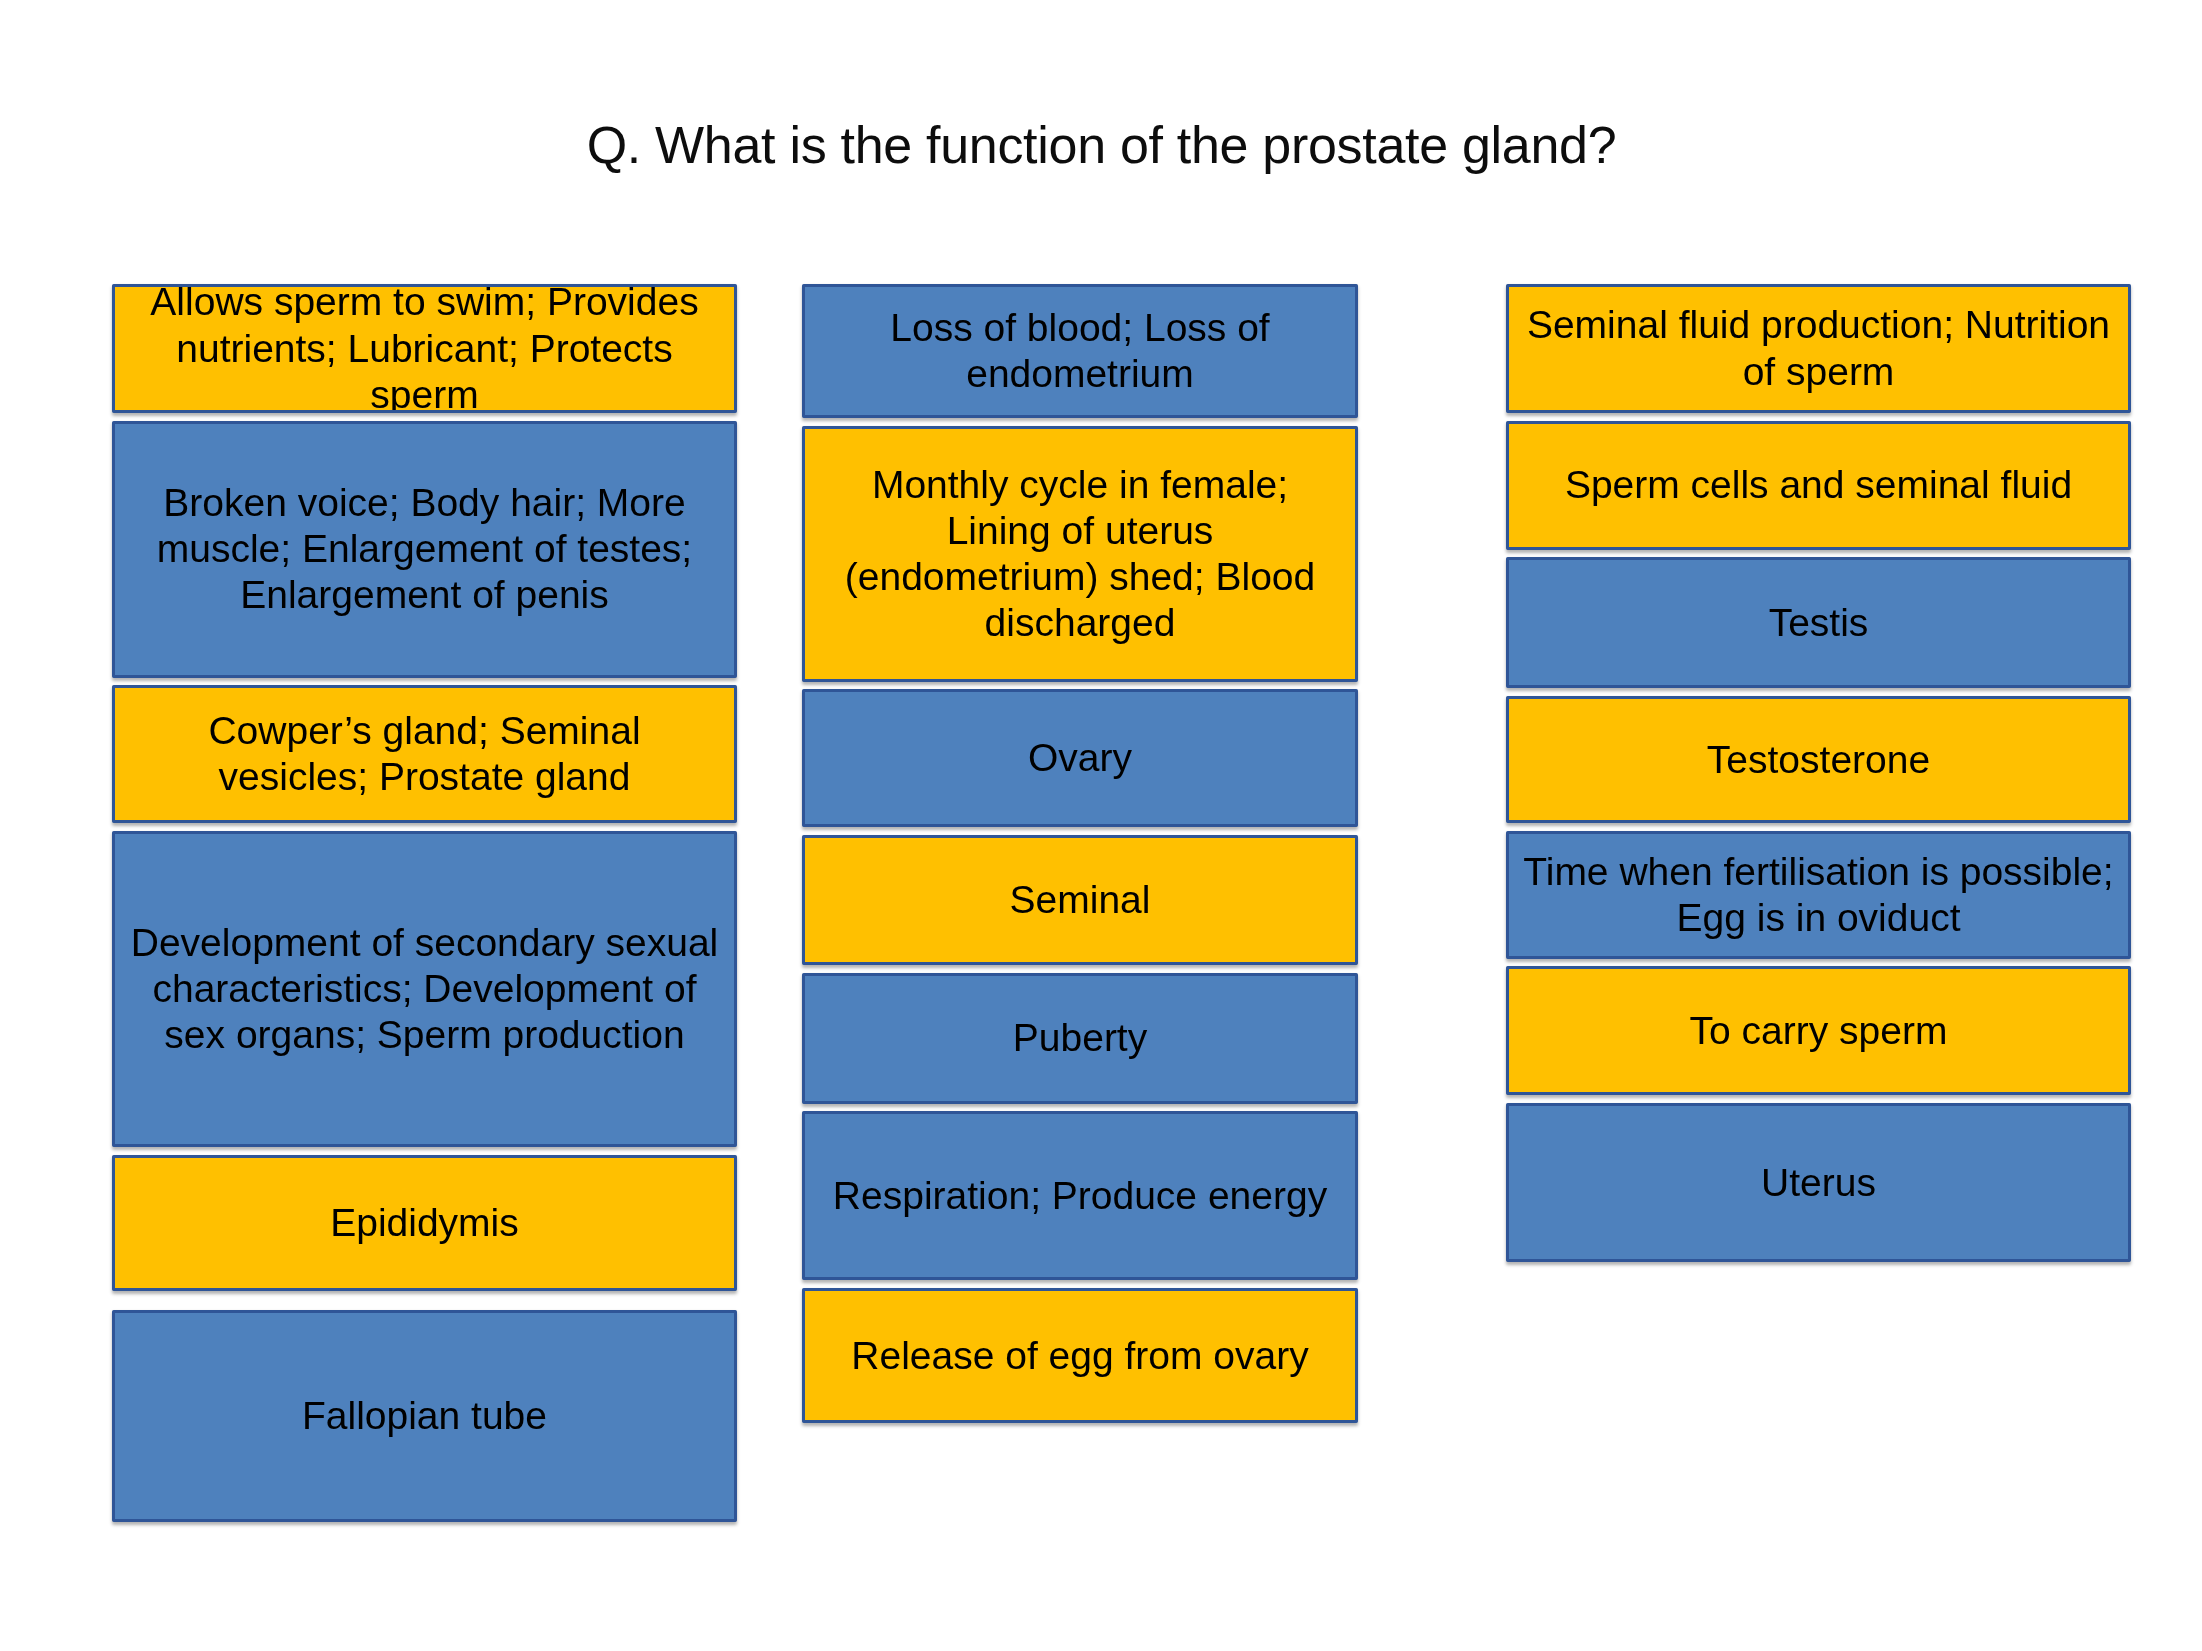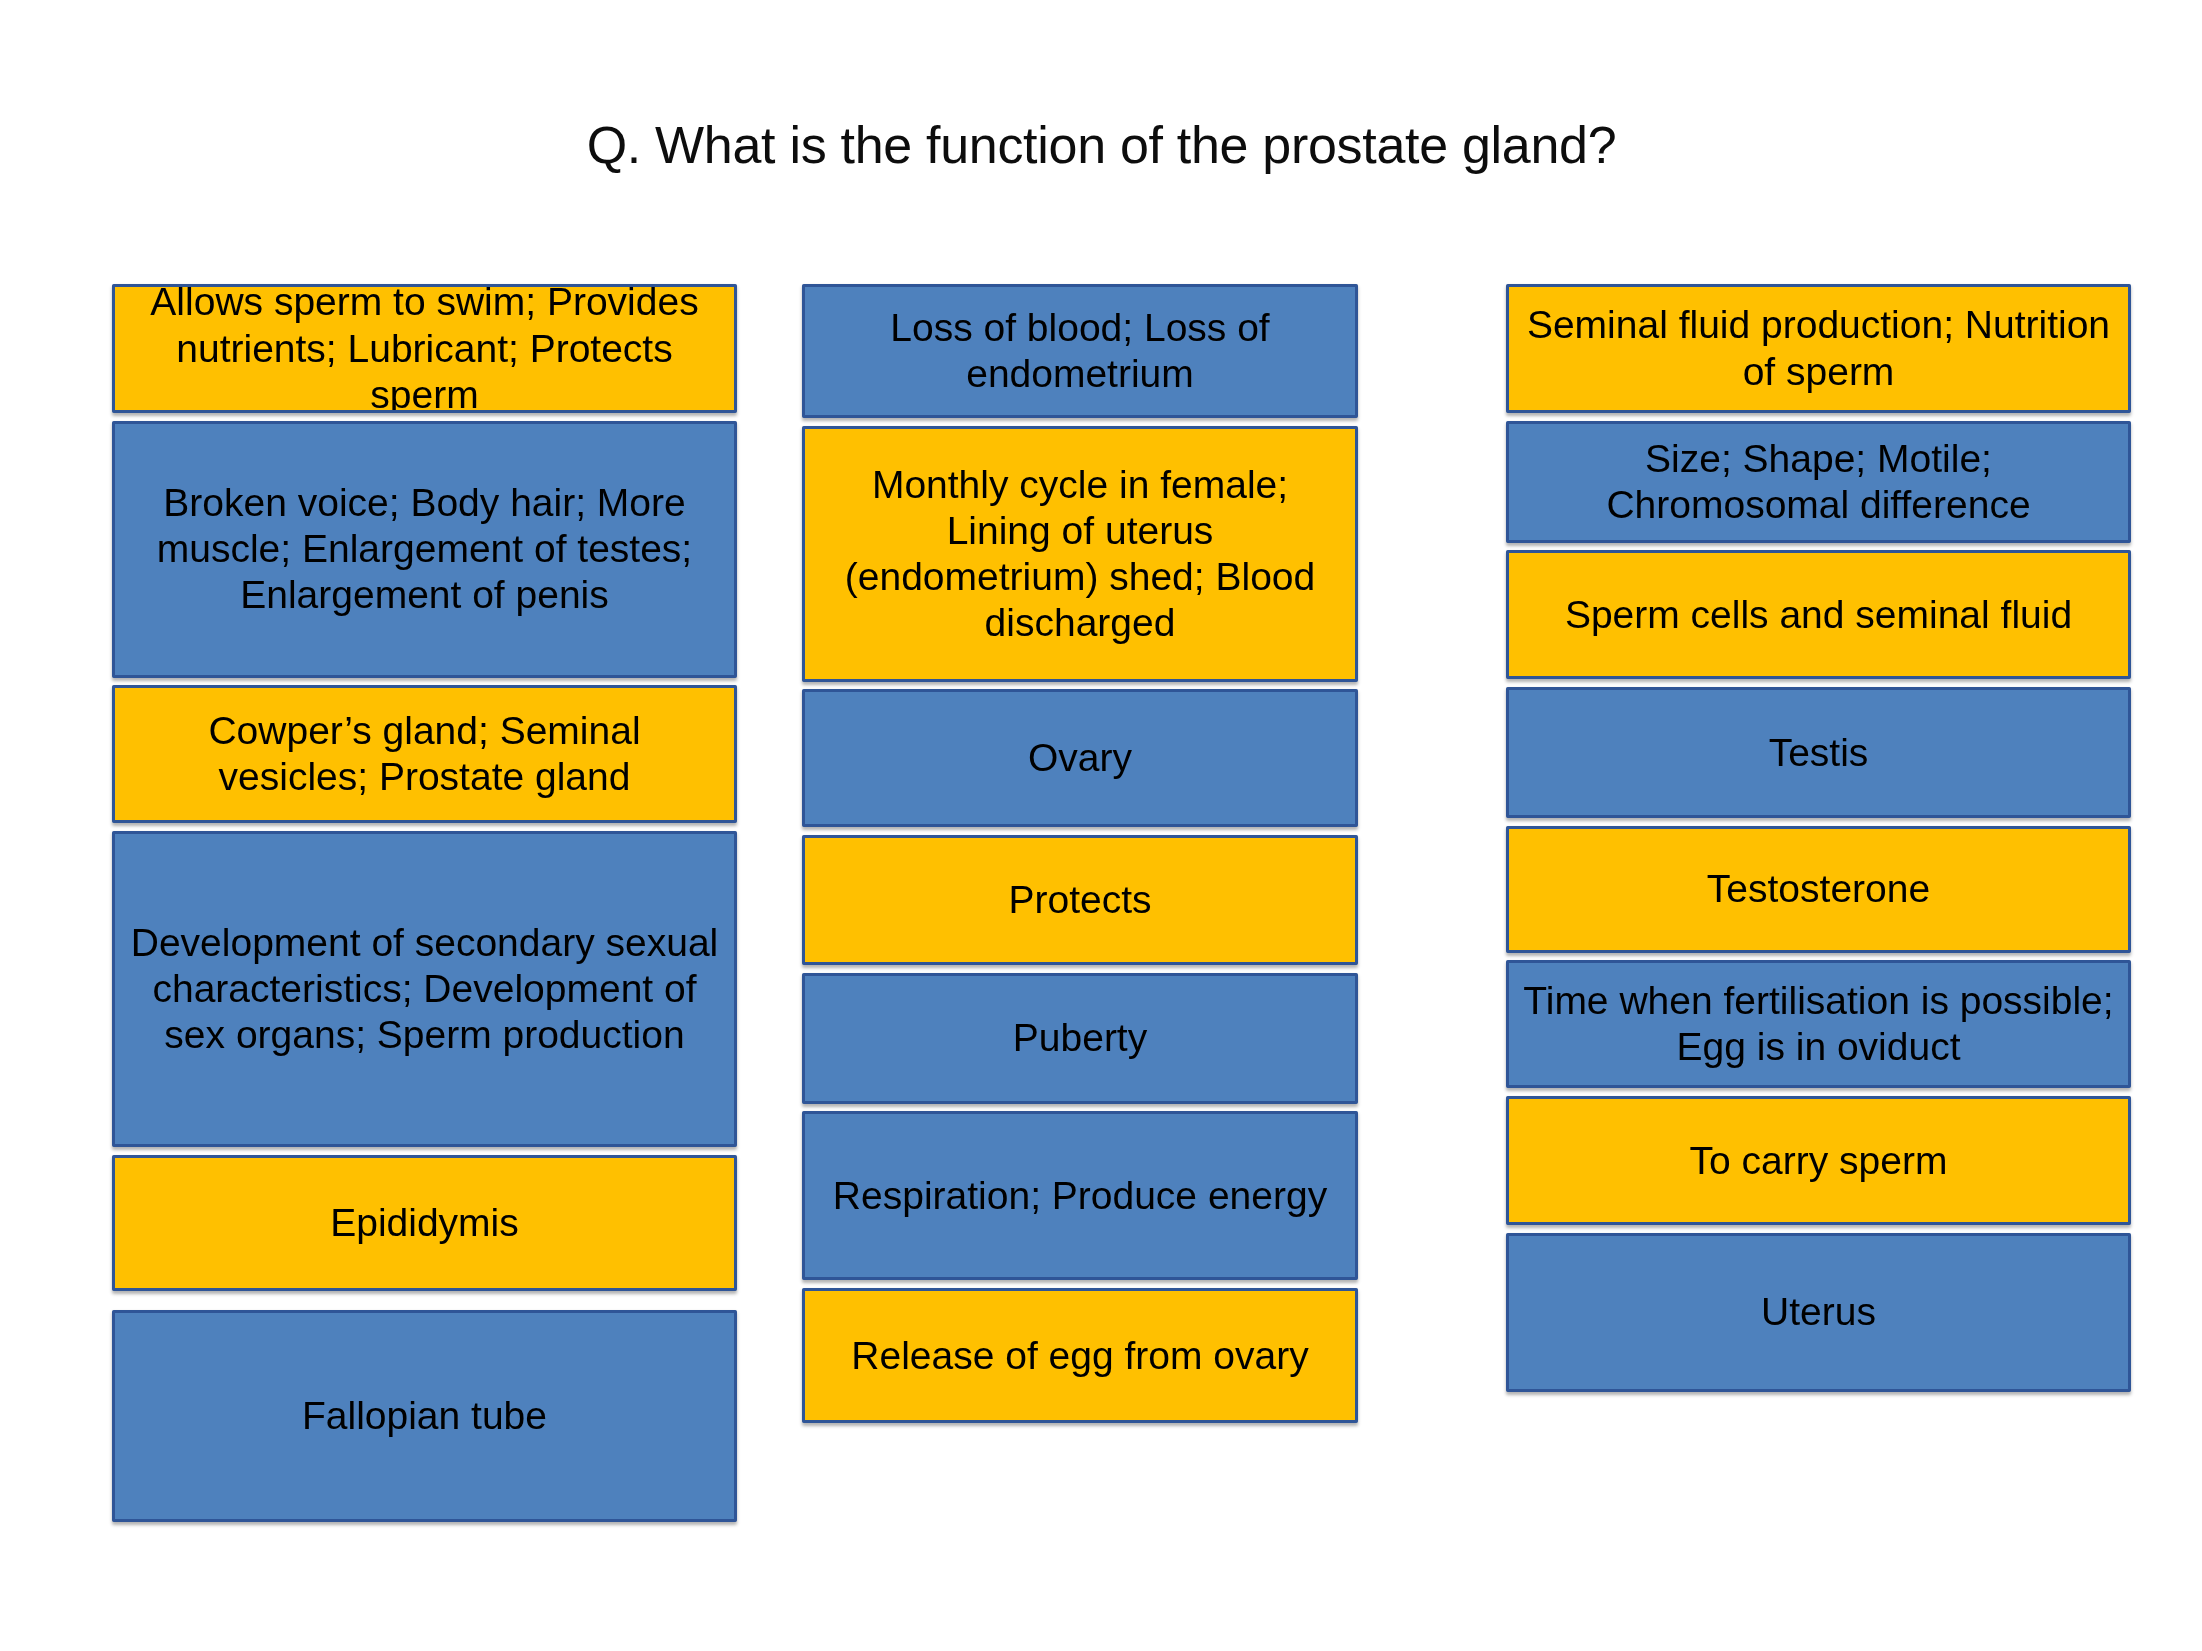--- a/index.html
+++ b/index.html
@@ -110,38 +110,35 @@
       <div class="card blue" style="height: 134px;">
         <span class="card-text">Loss of blood; Loss of endometrium</span>
       </div>
       <div class="card yellow" style="height: 256px;">
         <span class="card-text">Monthly cycle in female; Lining of uterus (endometrium) shed; Blood discharged</span>
       </div>
       <div class="card blue" style="height: 138px;">
         <span class="card-text">Ovary</span>
       </div>
       <div class="card yellow" style="height: 130px;">
-        <span class="card-text">Protects</span>
+        <span class="card-text">Seminal</span>
       </div>
       <div class="card blue" style="height: 131px;">
         <span class="card-text">Puberty</span>
       </div>
       <div class="card blue" style="height: 169px;">
         <span class="card-text">Respiration; Produce energy</span>
       </div>
       <div class="card yellow" style="height: 135px;">
         <span class="card-text">Release of egg from ovary</span>
       </div>
     </div>
   <div class="column col-3" id="col-2">
       <div class="card yellow" style="height: 129px;">
         <span class="card-text">Seminal fluid production; Nutrition of sperm</span>
-      </div>
-      <div class="card blue" style="height: 122px;">
-        <span class="card-text">Size; Shape; Motile; Chromosomal difference</span>
       </div>
       <div class="card yellow" style="height: 129px;">
         <span class="card-text">Sperm cells and seminal fluid</span>
       </div>
       <div class="card blue" style="height: 131px;">
         <span class="card-text">Testis</span>
       </div>
       <div class="card yellow" style="height: 127px;">
         <span class="card-text">Testosterone</span>
       </div>

